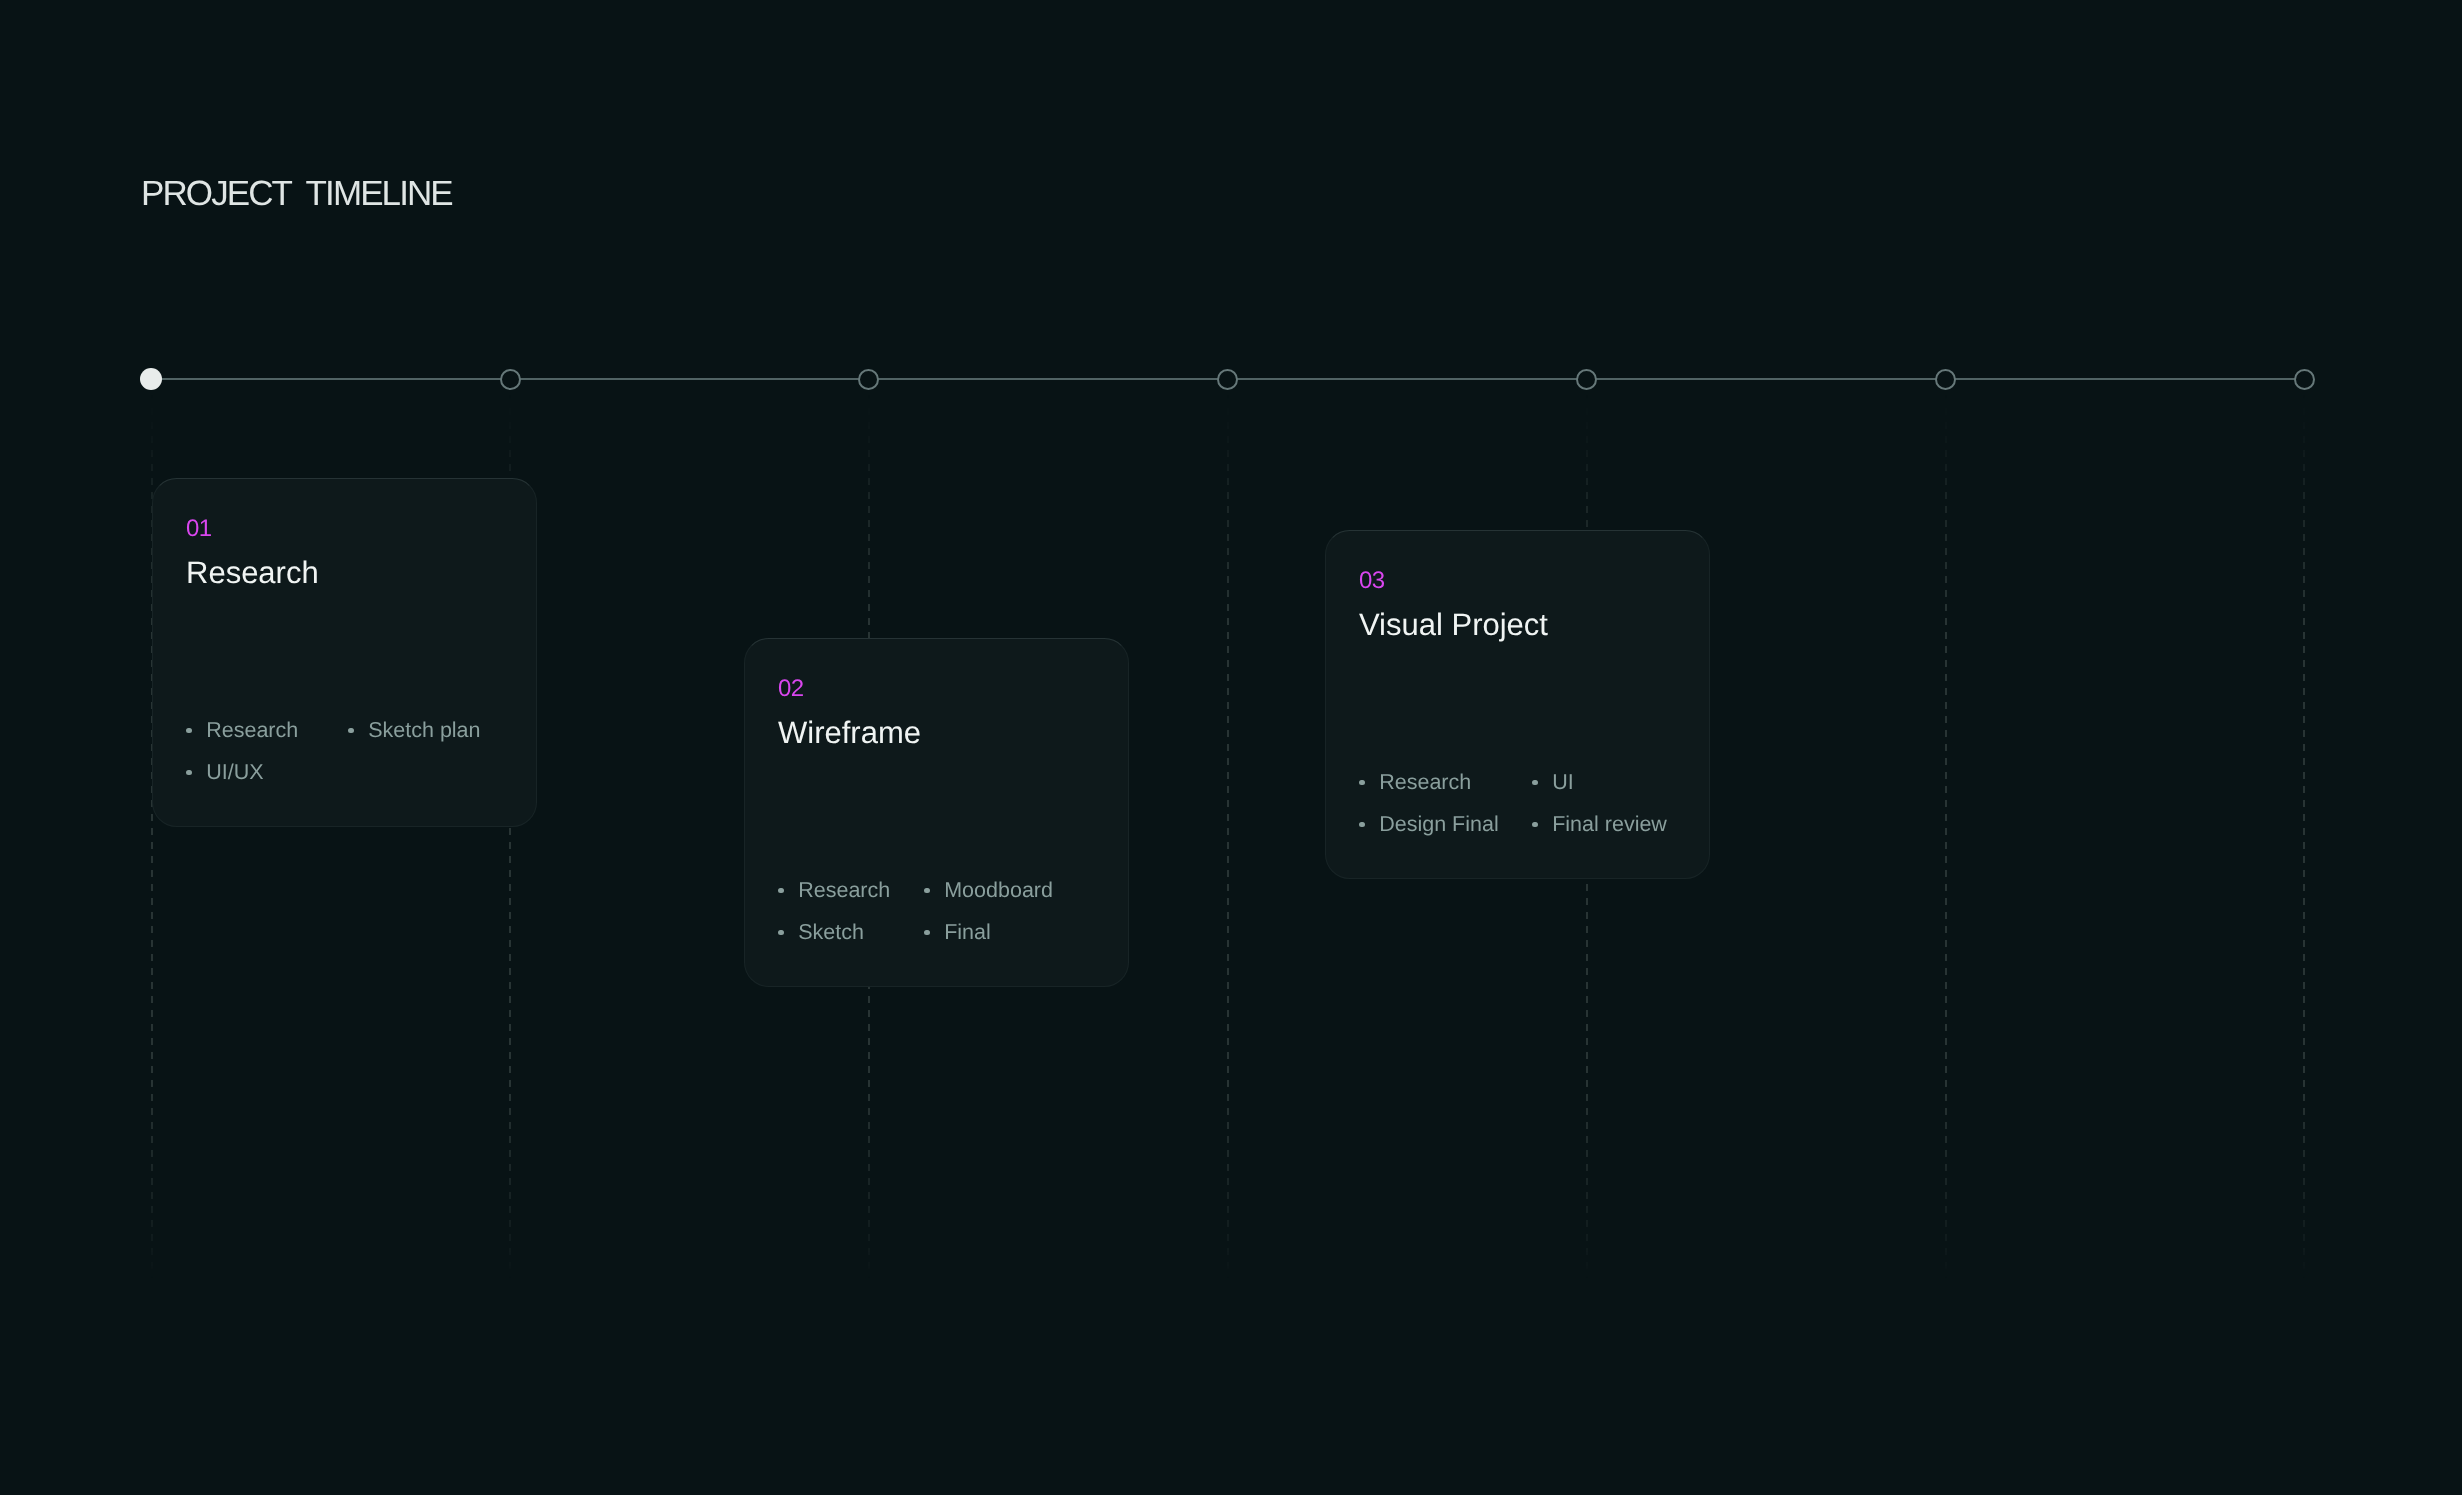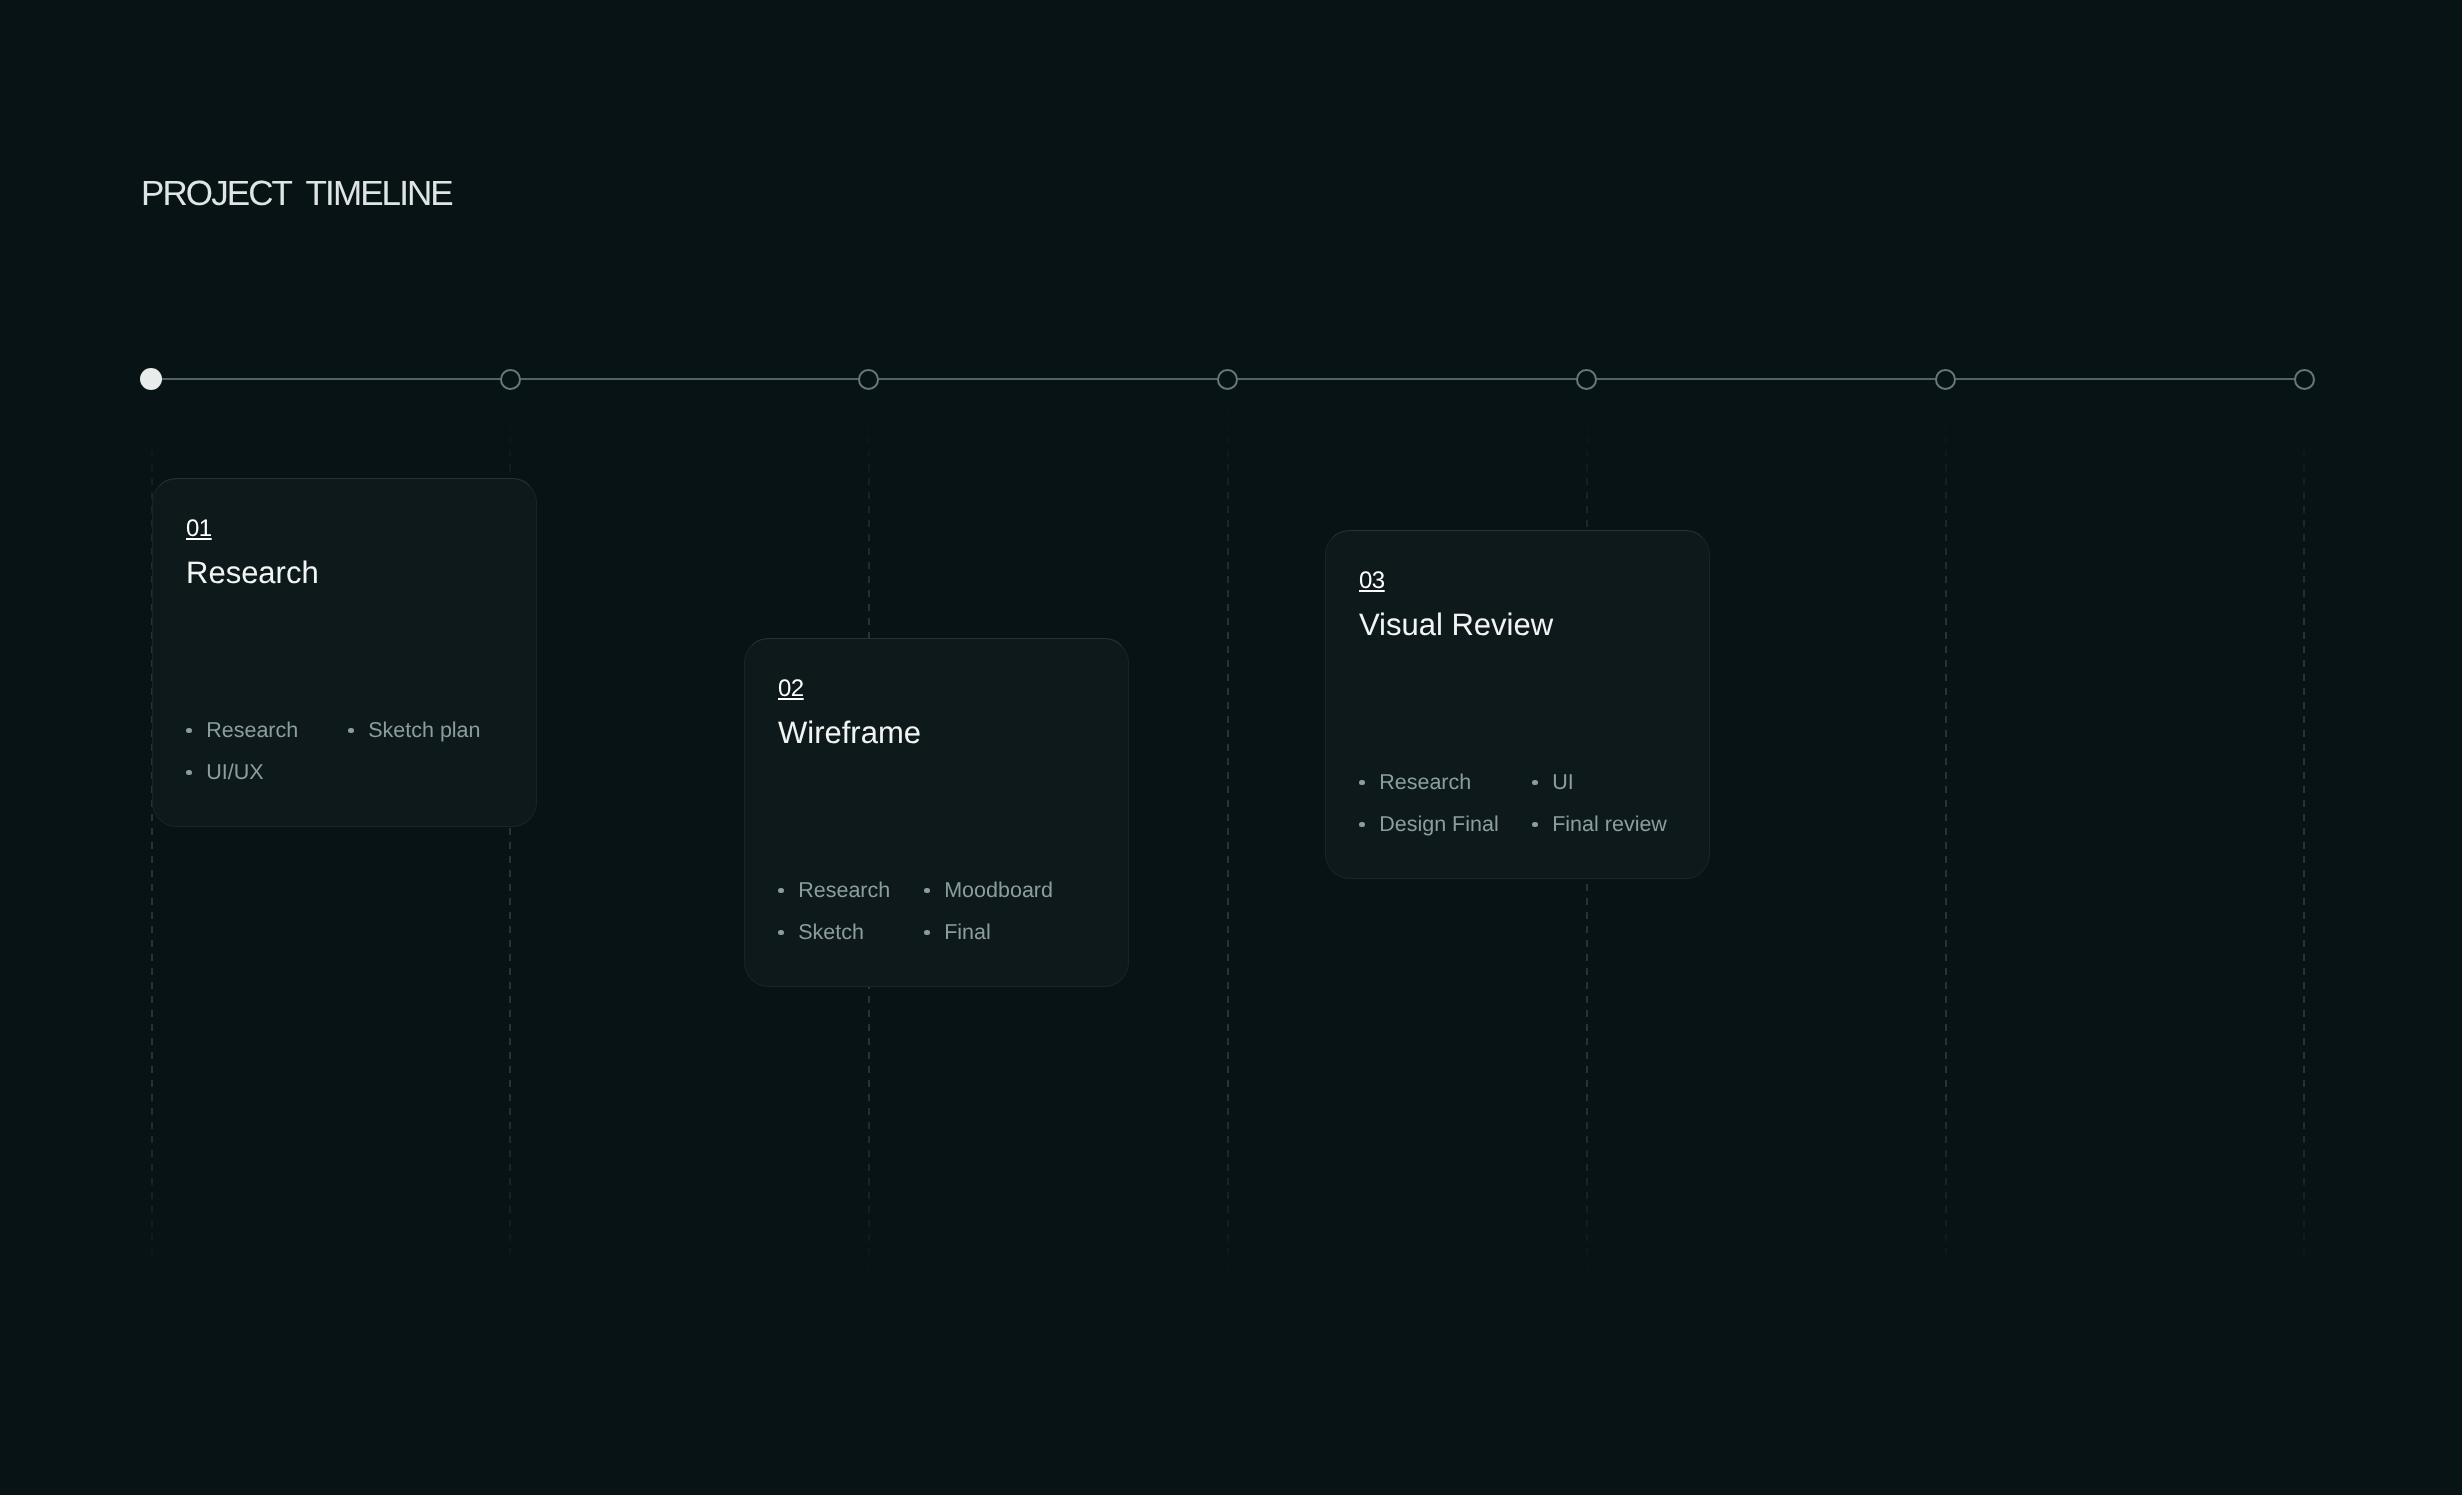--- a/index.html
+++ b/index.html
@@ -60,21 +60,21 @@
     border-top-color:rgba(200,228,228,0.13);
     box-sizing:border-box;
   }
   .card1{left:152px;top:478px}
   .card2{left:744px;top:638px}
   .card3{left:1325px;top:530px}
   .card4{left:1922px;top:674px}
 
   .card .num{
     position:absolute;left:33px;top:38px;
-    font-size:24px;color:#ffffff;line-height:1;letter-spacing:-0.5px;text-decoration:underline;
+    font-size:24px;color:#d946ef;line-height:1;letter-spacing:-0.5px;
   }
   .card .title{
     position:absolute;left:33px;top:78px;
     font-size:31px;color:#f0f4f3;line-height:1;letter-spacing:0px;
     white-space:nowrap;
   }
   .taglist{
     position:absolute;left:33px;top:243px;
     display:grid;row-gap:25.5px;
     font-size:21.5px;color:#8a9f9d;line-height:16.7px;
@@ -150,21 +150,21 @@
       </div>
       <div class="tag">
         <span class="dot"></span>
         <span class="lbl">Final</span>
       </div>
     </div>
   </div>
 
   <div class="card card3">
     <div class="num">03</div>
-    <div class="title">Visual Review</div>
+    <div class="title">Visual Project</div>
     <div class="taglist">
       <div class="tag">
         <span class="dot"></span>
         <span class="lbl">Research</span>
       </div>
       <div class="tag">
         <span class="dot"></span>
         <span class="lbl">UI</span>
       </div>
       <div class="tag">

